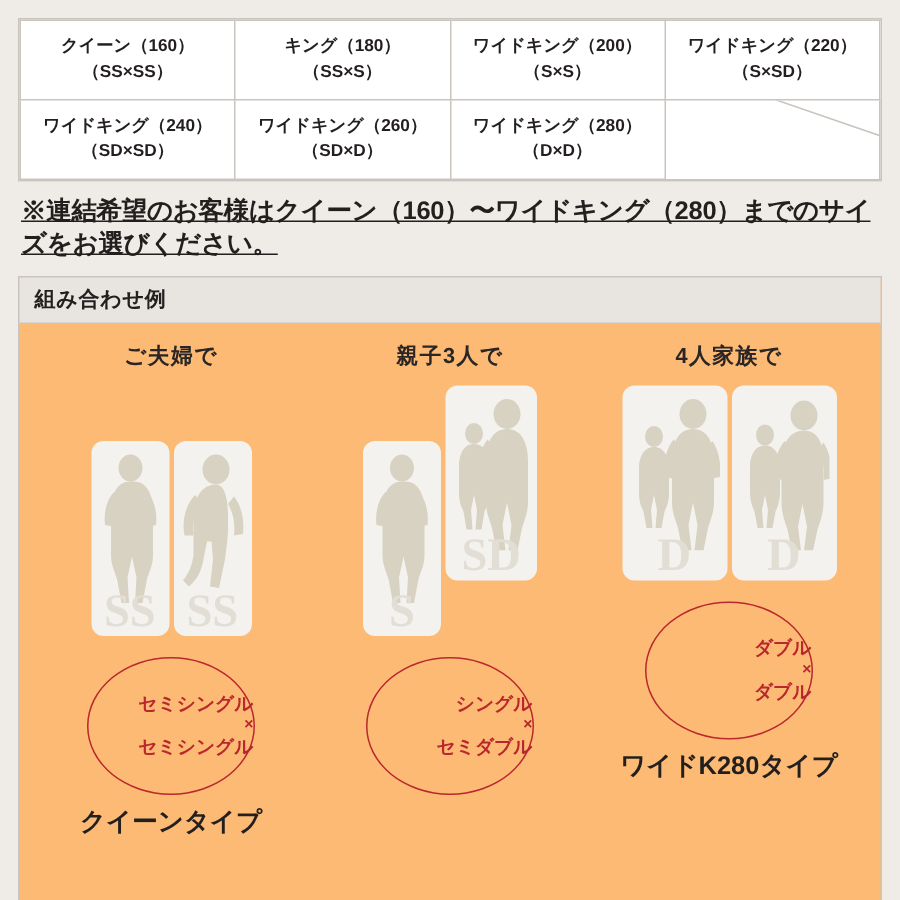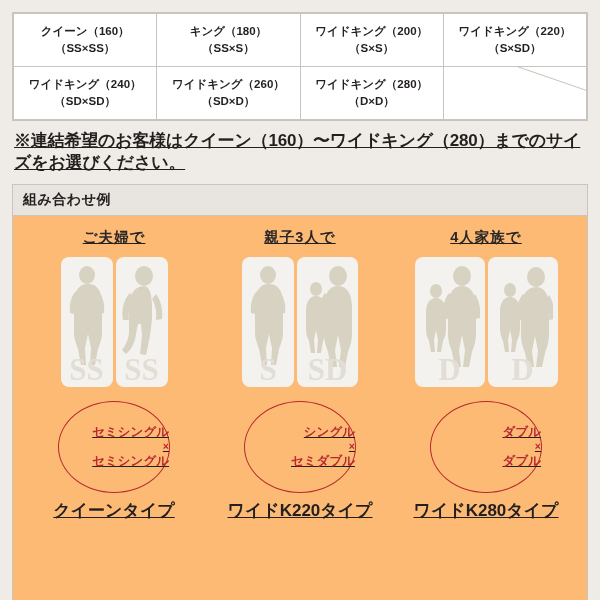--- a/index.html
+++ b/index.html
@@ -97,21 +97,20 @@
     align-items: center;
     font-size: 14px;
     font-weight: bold;
     padding-left: 10px;
     letter-spacing: 0.5px;
   }
   .ex-cols {
     display: flex;
     padding: 12px 8px 0 8px;
     box-sizing: border-box;
-    text-decoration: underline;
   }
   .ex-col {
     flex: 1 1 0;
     display: flex;
     flex-direction: column;
     align-items: center;
     position: relative;
   }
   .ex-heading {
     font-size: 14.5px;
@@ -125,21 +124,21 @@
     gap: 3px;
   }
   .bed {
     width: 61px;
     height: 130px;
     background: #f4f2ee;
     border-radius: 8px;
     position: relative;
     overflow: hidden;
   }
-  .bed.narrow { width: 52px; }
+  .bed.narrow { width: 52px; margin-top: 37px; }
   .bed.wide   { width: 70px; }
   .bed-letter {
     position: absolute;
     bottom: 2px;
     left: 0;
     right: 0;
     text-align: center;
     font-family: "Liberation Serif", serif;
     font-size: 31px;
     font-weight: bold;
@@ -307,21 +306,20 @@
               </svg>
             </span>
             <span class="bed-letter">SD</span>
           </div>
         </div>
         <div class="circle">
           <div class="l1">シングル</div>
           <div class="x">×</div>
           <div class="l3">セミダブル</div>
         </div>
-        <div class="sub-type">ワイドK220タイプ</div>
       </div>
 
       <div class="ex-col">
         <div class="ex-heading">4人家族で</div>
         <div class="bed-pair">
           <div class="bed wide">
             <span class="figure">
               <svg width="60" height="104" viewBox="0 0 60 104">
                 <g fill="#d8d2c2">
                   <ellipse cx="16" cy="28" rx="6" ry="7"></ellipse>

